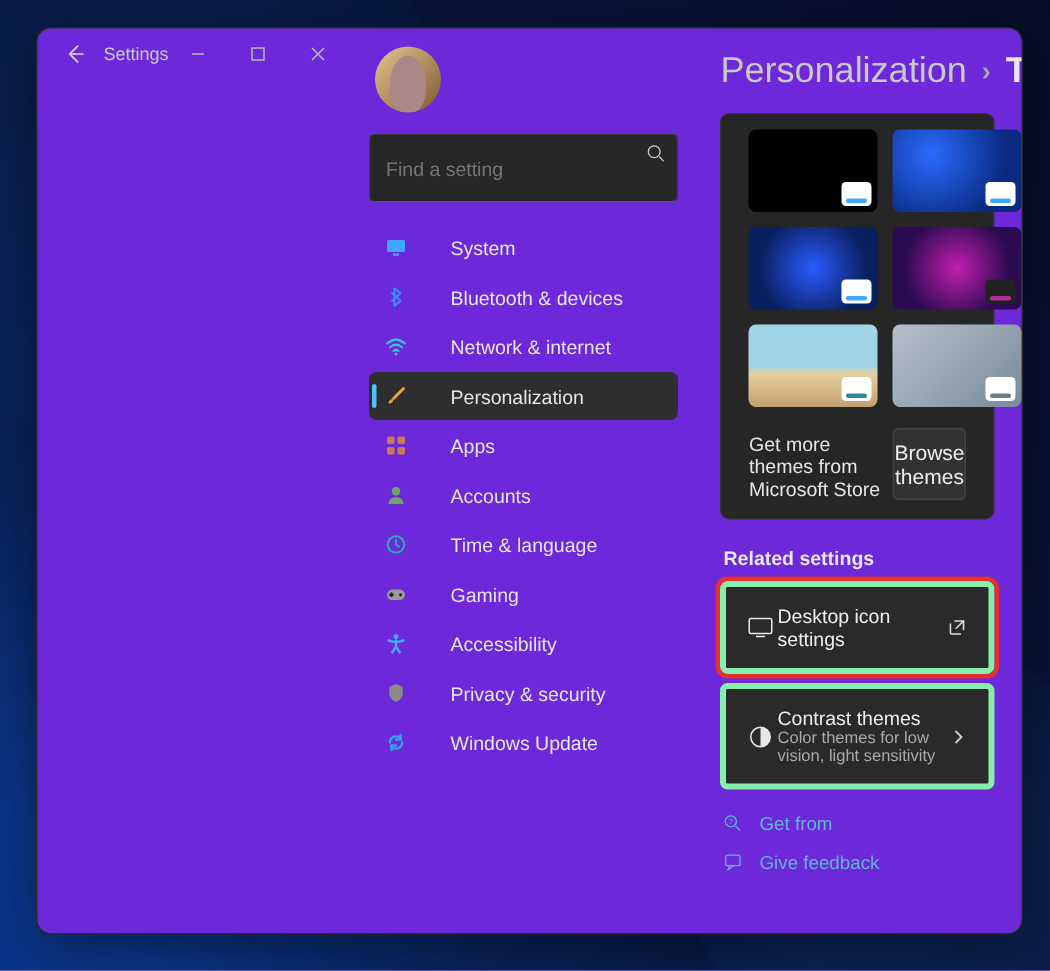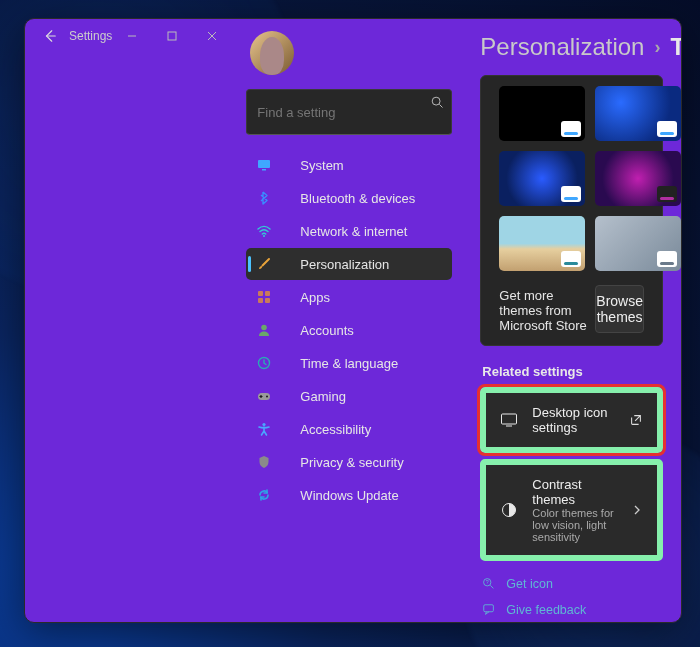--- a/index.html
+++ b/index.html
@@ -59,21 +59,21 @@
   .t-b2{background:radial-gradient(circle at 60% 40%,#3a7bff,#163a90 70%);} .t-b2 .mini::after{background:#3fa7ff;}
   .t-b3{background:radial-gradient(circle at 50% 50%,#2a5bff,#0a2060 70%);} .t-b3 .mini::after{background:#3fa7ff;}
   .t-pk{background:radial-gradient(circle at 50% 50%,#c01fb0,#2a0a50 70%);} .t-pk .mini{background:#222;} .t-pk .mini::after{background:#b02fa0;}
   .t-fl{background:linear-gradient(135deg,#0a0a1a,#1a0a2a 60%),radial-gradient(circle at 70% 40%,#ff6a3a 0,#0000 30%);} .t-fl .mini{background:#222;} .t-fl .mini::after{background:#e02a2a;}
   .t-bh{background:linear-gradient(#9fd5e5 50%,#e6cf9f 60%,#c2a070);} .t-bh .mini::after{background:#2a8a9a;}
   .t-gr{background:linear-gradient(135deg,#b5c0cc,#7a8a9a);} .t-gr .mini::after{background:#6a7a8a;}
   .store-row{display:flex;align-items:flex-end;justify-content:space-between;margin-top:14px;padding:0 6px;}
   .store-row span{font-size:13px;color:#e6e6e6;}
   .browse{background:#323232;border:1px solid #444;border-radius:4px;padding:7px 0;font-size:14px;color:#eee;}
   .section-h{font-size:13px;font-weight:600;margin:18px 0 8px 2px;color:#e8e8e8;}
-  .card{background:#2a2a2a;border:6px solid #86efac;border-radius:5px;padding:12px 14px;display:flex;align-items:center;gap:14px;margin-bottom:6px;}
+  .card{background:#2a2a2a;border:4px solid #86efac;border-radius:5px;padding:12px 14px;display:flex;align-items:center;gap:2px;margin-bottom:6px;}
   .card .cicon{width:18px;height:18px;display:flex;align-items:center;justify-content:center;color:#e8e8e8;}
   .card .ctext .ct{font-size:13px;color:#eee;}
   .card .ctext .cs{font-size:11px;color:#aaa;}
   .card .tail{margin-left:auto;color:#ccc;}
   .highlight{outline:3px solid #e63030;outline-offset:0;border-radius:5px;}
   .links{margin-top:10px;padding-left:2px;}
   .linkrow{display:flex;align-items:center;gap:10px;padding:6px 0;font-size:12.5px;}
   .linkrow a{color:#5fb7d4;text-decoration:none;}
   .linkrow .licon{color:#5fb7d4;}
   svg{display:block;}
@@ -307,21 +307,21 @@
 
       <div class="links">
         <div class="linkrow">
           <span class="licon">
             <svg width="14" height="14" viewBox="0 0 16 16">
                 <circle cx="6" cy="6" r="4.2" stroke="#5fb7d4" fill="none"></circle>
                 <path d="M9.5 9.5 13 13" stroke="#5fb7d4"></path>
                 <text x="4.2" y="8" font-size="6" fill="#5fb7d4">?</text>
               </svg>
           </span>
-          <a href="#">Get icon</a>
+          <a href="#">Get from</a>
         </div>
         <div class="linkrow">
           <span class="licon">
             <svg width="14" height="14" viewBox="0 0 16 16">
                 <rect x="2" y="2" width="11" height="8" rx="1.5" stroke="#5fb7d4" fill="none"></rect>
                 <path d="M5 10l-1 3 4-3" stroke="#5fb7d4" fill="none"></path>
               </svg>
           </span>
           <a href="#">Give feedback</a>
         </div>

